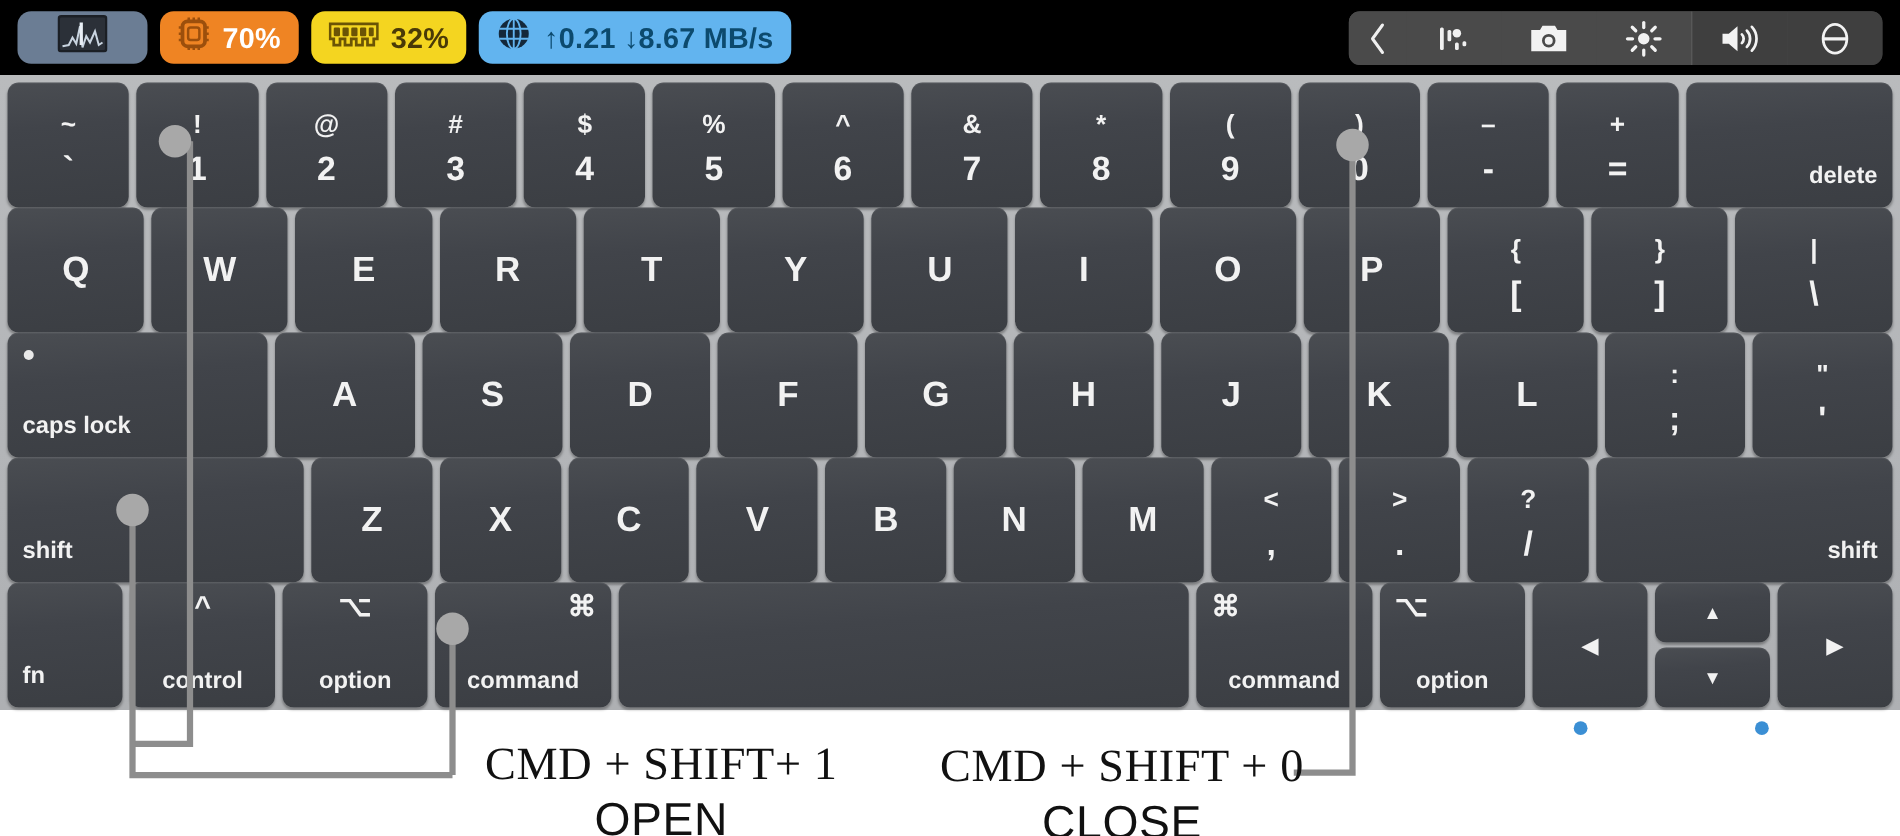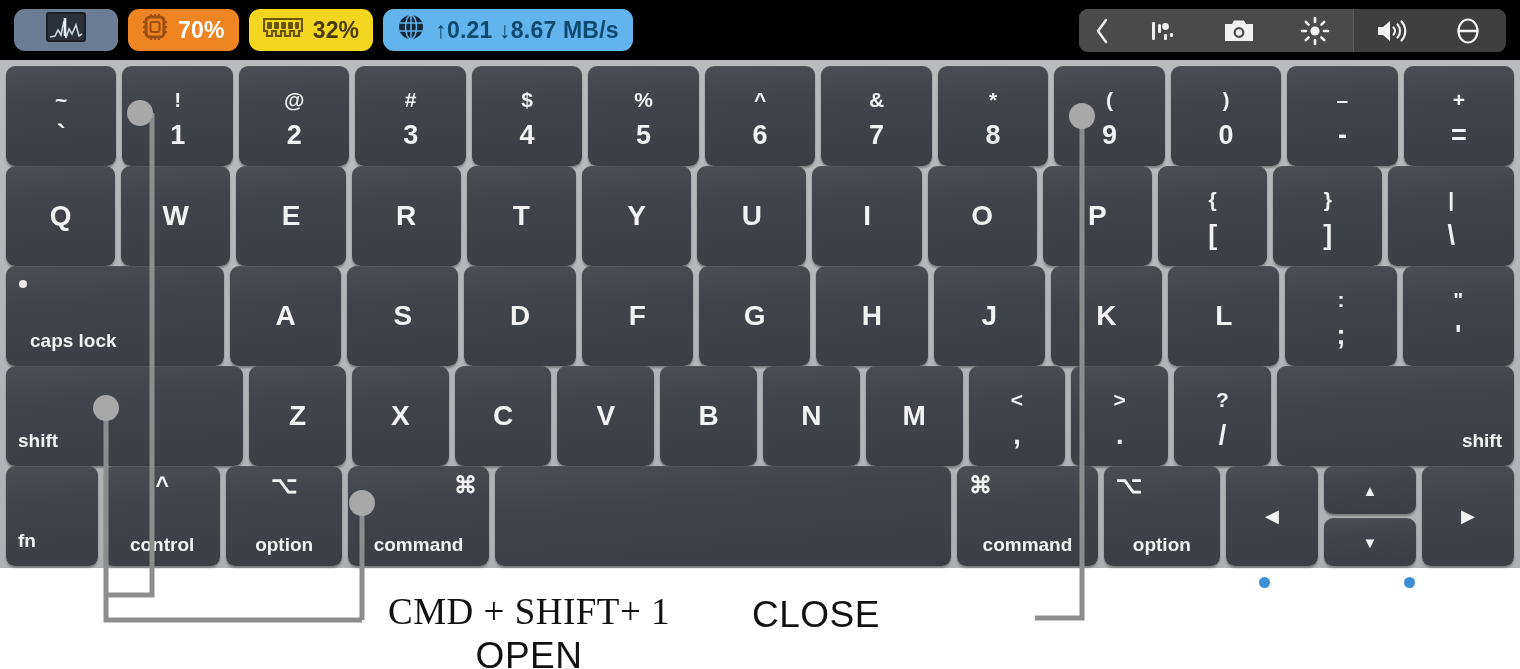--- a/index.html
+++ b/index.html
@@ -316,20 +316,23 @@
           <span class="bot">0</span>
         </div>
         <div class="key dual" style="flex-grow: 1;">
           <span class="top">–</span>
           <span class="bot">-</span>
         </div>
         <div class="key dual" style="flex-grow: 1;">
           <span class="top">+</span>
           <span class="bot">=</span>
         </div>
+        <div class="key mod right" style="flex-grow: 1.7;">
+          <span class="lbl">delete</span>
+        </div>
       </div>
       <div class="krow">
         <div class="key letter" style="flex-grow: 1;">
           <span>Q</span>
         </div>
         <div class="key letter" style="flex-grow: 1;">
           <span>W</span>
         </div>
         <div class="key letter" style="flex-grow: 1;">
           <span>E</span>
@@ -362,21 +365,21 @@
         <div class="key dual" style="flex-grow: 1;">
           <span class="top">}</span>
           <span class="bot">]</span>
         </div>
         <div class="key dual" style="flex-grow: 1.15;">
           <span class="top">|</span>
           <span class="bot">\</span>
         </div>
       </div>
       <div class="krow">
-        <div class="key mod left" style="flex-grow: 1.85; padding-left: 12px;">
+        <div class="key mod left" style="flex-grow: 1.85;">
           <div class="caps-dot"></div>
           <span class="lbl">caps lock</span>
         </div>
         <div class="key letter" style="flex-grow: 1;">
           <span>A</span>
         </div>
         <div class="key letter" style="flex-grow: 1;">
           <span>S</span>
         </div>
         <div class="key letter" style="flex-grow: 1;">
@@ -507,18 +510,19 @@
     <circle cx="362" cy="503" r="13" fill="#a8a8a8"></circle>
     <circle cx="1082" cy="116" r="13" fill="#a8a8a8"></circle>
   </svg>
 
   <div class="caption" style="left:388px; top:590px;">
     <span class="l1">CMD + SHIFT+ 1</span>
     <span class="l2">OPEN</span>
   </div>
 
   <div class="caption" style="left:752px; top:592px;">
+    <span class="l1">CMD + SHIFT + 0</span>
     <span class="l2">CLOSE</span>
   </div>
 
   <div class="bluedot" style="left:1259px; top:577px;"></div>
   <div class="bluedot" style="left:1404px; top:577px;"></div>
 </div>
 
 </body></html>

